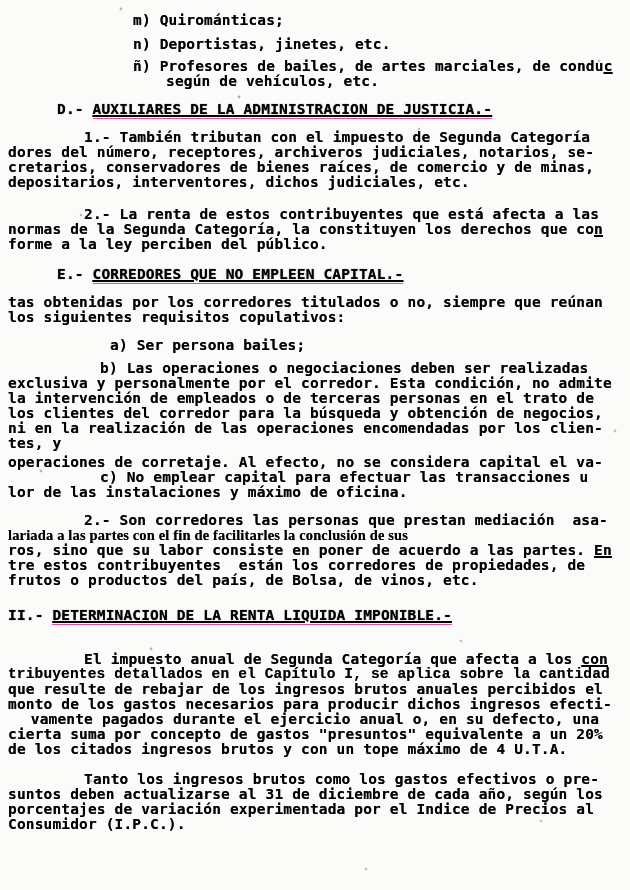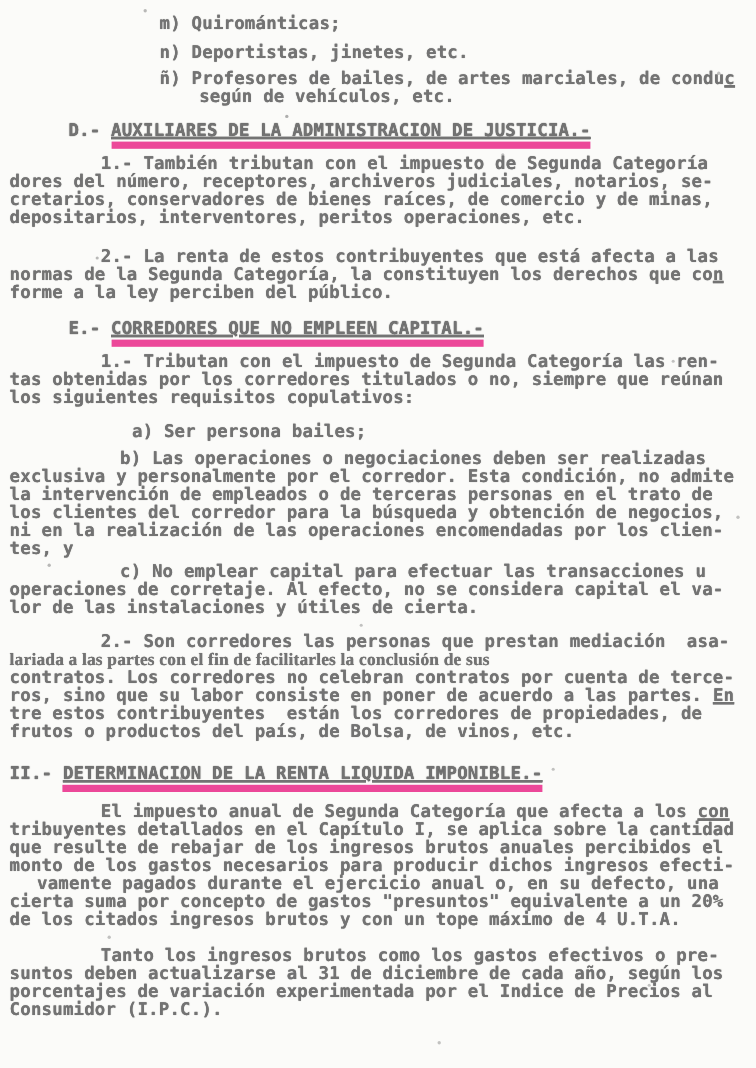--- a/index.html
+++ b/index.html
@@ -6,60 +6,60 @@
   .page{
     position:relative;
     width:630px;height:890px;
     background:#fbfbf9;
     overflow:hidden;
     font-family:"DejaVu Sans Mono","Liberation Mono",monospace;
     font-weight:700;
     font-size:14.5px;
     letter-spacing:0.15px;
     line-height:15px;
-    color:#737373;
+    color:#000000;
   }
   .doc{
     position:absolute;
     left:0;top:0;right:0;
     padding:6px 8px 0 8px;
   }
   .line{
     white-space:pre;
     text-shadow:0 0 0.6px rgba(20,20,20,0.65);
   }
   .block.heading-letter .line,
   .block.heading-roman .line{
     text-shadow:0 0 0.9px rgba(10,10,10,0.85);
   }
   .htitle{
     text-decoration:underline;
     text-decoration-thickness:1.5px;
-    border-bottom:6px solid #ec4899;
+    border-bottom:1px solid #ec4899;
     padding-bottom:1px;
   }
   .ue{
     text-decoration:underline;
     text-decoration-thickness:1.5px;
   }
   
   .doc > div:nth-child(1){margin-top:7px}
   .doc > div:nth-child(2){margin-top:9px}
   .doc > div:nth-child(3){margin-top:7px}
   .doc > div:nth-child(4){margin-top:13px}
   .doc > div:nth-child(5){margin-top:13px}
   .doc > div:nth-child(6){margin-top:17px}
   .doc > div:nth-child(7){margin-top:15px}
   .doc > div:nth-child(8){margin-top:13px}
   .doc > div:nth-child(9){margin-top:13px}
   .doc > div:nth-child(10){margin-top:8px}
   .doc > div:nth-child(11){margin-top:4px}
   .doc > div:nth-child(12){margin-top:13px}
   .doc > div:nth-child(13){margin-top:20px}
-  .doc > div:nth-child(14){margin-top:17px}
+  .doc > div:nth-child(14){margin-top:29px}
   .doc > div:nth-child(15){margin-top:15px}
   
   .speckles{
     position:absolute;left:0;top:0;width:2px;height:2px;border-radius:50%;
     background:transparent;
     box-shadow:
       120px 8px 0 0.4px rgba(60,60,60,.35),
       238px 96px 0 0.4px rgba(60,60,60,.4),
       418px 128px 0 0.3px rgba(60,60,60,.3),
       598px 60px 0 0.4px rgba(60,60,60,.3),
@@ -92,65 +92,63 @@
         <div class="line" style="padding-left: 125px;"><span>ñ) Profesores de bailes, de artes marciales, de condu</span><span class="ue">c</span></div>
         <div class="line" style="padding-left: 158px;"><span>según de vehículos, etc.</span></div>
       </div>
       <div class="block heading-letter">
         <div class="line" style="padding-left: 49px;"><span class="hprefix">D.- </span><span class="htitle">AUXILIARES DE LA ADMINISTRACION DE JUSTICIA.-</span></div>
       </div>
       <div class="block para">
         <div class="line" style="padding-left: 76px;"><span>1.- También tributan con el impuesto de Segunda Categoría</span></div>
         <div class="line" style="padding-left: 0px;"><span>dores del número, receptores, archiveros judiciales, notarios, se-</span></div>
         <div class="line" style="padding-left: 0px;"><span>cretarios, conservadores de bienes raíces, de comercio y de minas,</span></div>
-        <div class="line" style="padding-left: 0px;"><span>depositarios, interventores, peritos operaciones, etc.</span></div>
+        <div class="line" style="padding-left: 0px;"><span>depositarios, interventores, dichos judiciales, etc.</span></div>
       </div>
       <div class="block para">
         <div class="line" style="padding-left: 76px;"><span>2.- La renta de estos contribuyentes que está afecta a las</span></div>
         <div class="line" style="padding-left: 0px;"><span>normas de la Segunda Categoría, la constituyen los derechos que co</span><span class="ue">n</span></div>
         <div class="line" style="padding-left: 0px;"><span>forme a la ley perciben del público.</span></div>
       </div>
       <div class="block heading-letter">
         <div class="line" style="padding-left: 49px;"><span class="hprefix">E.- </span><span class="htitle">CORREDORES QUE NO EMPLEEN CAPITAL.-</span></div>
       </div>
       <div class="block para">
-        <div class="line" style="padding-left: 76px;"><span>1.- Tributan con el impuesto de Segunda Categoría las ren-</span></div>
         <div class="line" style="padding-left: 0px;"><span>tas obtenidas por los corredores titulados o no, siempre que reúnan</span></div>
         <div class="line" style="padding-left: 0px;"><span>los siguientes requisitos copulativos:</span></div>
       </div>
       <div class="block sub">
         <div class="line" style="padding-left: 102px;"><span>a) Ser persona bailes;</span></div>
       </div>
       <div class="block sub">
         <div class="line" style="padding-left: 92px;"><span>b) Las operaciones o negociaciones deben ser realizadas</span></div>
         <div class="line" style="padding-left: 0px;"><span>exclusiva y personalmente por el corredor. Esta condición, no admite</span></div>
         <div class="line" style="padding-left: 0px;"><span>la intervención de empleados o de terceras personas en el trato de</span></div>
         <div class="line" style="padding-left: 0px;"><span>los clientes del corredor para la búsqueda y obtención de negocios,</span></div>
         <div class="line" style="padding-left: 0px;"><span>ni en la realización de las operaciones encomendadas por los clien-</span></div>
         <div class="line" style="padding-left: 0px;"><span>tes, y</span></div>
       </div>
       <div class="block sub">
+        <div class="line" style="padding-left: 0px;"><span>operaciones de corretaje. Al efecto, no se considera capital el va-</span></div>
         <div class="line" style="padding-left: 92px;"><span>c) No emplear capital para efectuar las transacciones u</span></div>
-        <div class="line" style="padding-left: 0px;"><span>operaciones de corretaje. Al efecto, no se considera capital el va-</span></div>
-        <div class="line" style="padding-left: 0px;"><span>lor de las instalaciones y útiles de cierta.</span></div>
+        <div class="line" style="padding-left: 0px;"><span>lor de las instalaciones y máximo de oficina.</span></div>
       </div>
       <div class="block para">
         <div class="line" style="padding-left: 76px;"><span>2.- Son corredores las personas que prestan mediación  asa-</span></div>
         <div class="line" style="padding-left: 0px; font-family: Liberation Serif, serif;"><span>lariada a las partes con el fin de facilitarles la conclusión de sus</span></div>
-        <div class="line" style="padding-left: 0px;"><span>contratos. Los corredores no celebran contratos por cuenta de terce-</span></div>
         <div class="line" style="padding-left: 0px;"><span>ros, sino que su labor consiste en poner de acuerdo a las partes. </span><span class="ue">En</span></div>
         <div class="line" style="padding-left: 0px;"><span>tre estos contribuyentes  están los corredores de propiedades, de</span></div>
         <div class="line" style="padding-left: 0px;"><span>frutos o productos del país, de Bolsa, de vinos, etc.</span></div>
       </div>
       <div class="block heading-roman">
         <div class="line" style="padding-left: 0px;"><span class="hprefix">II.- </span><span class="htitle">DETERMINACION DE LA RENTA LIQUIDA IMPONIBLE.-</span></div>
       </div>
       <div class="block para">
         <div class="line" style="padding-left: 76px;"><span>El impuesto anual de Segunda Categoría que afecta a los </span><span class="ue">con</span></div>
-        <div class="line" style="padding-left: 0px;"><span>tribuyentes detallados en el Capítulo I, se aplica sobre la cantidad</span></div>
+        <div class="line" style="padding-left: 0px; font-family: Liberation Mono, monospace;"><span>tribuyentes detallados en el Capítulo I, se aplica sobre la cantidad</span></div>
         <div class="line" style="padding-left: 0px;"><span>que resulte de rebajar de los ingresos brutos anuales percibidos el</span></div>
         <div class="line" style="padding-left: 0px;"><span>monto de los gastos necesarios para producir dichos ingresos efecti-</span></div>
         <div class="line" style="padding-left: 0px; text-align: center;"><span>vamente pagados durante el ejercicio anual o, en su defecto, una</span></div>
         <div class="line" style="padding-left: 0px;"><span>cierta suma por concepto de gastos "presuntos" equivalente a un 20%</span></div>
         <div class="line" style="padding-left: 0px;"><span>de los citados ingresos brutos y con un tope máximo de 4 U.T.A.</span></div>
       </div>
       <div class="block para">
         <div class="line" style="padding-left: 76px;"><span>Tanto los ingresos brutos como los gastos efectivos o pre-</span></div>
         <div class="line" style="padding-left: 0px;"><span>suntos deben actualizarse al 31 de diciembre de cada año, según los</span></div>
         <div class="line" style="padding-left: 0px;"><span>porcentajes de variación experimentada por el Indice de Precios al</span></div>

